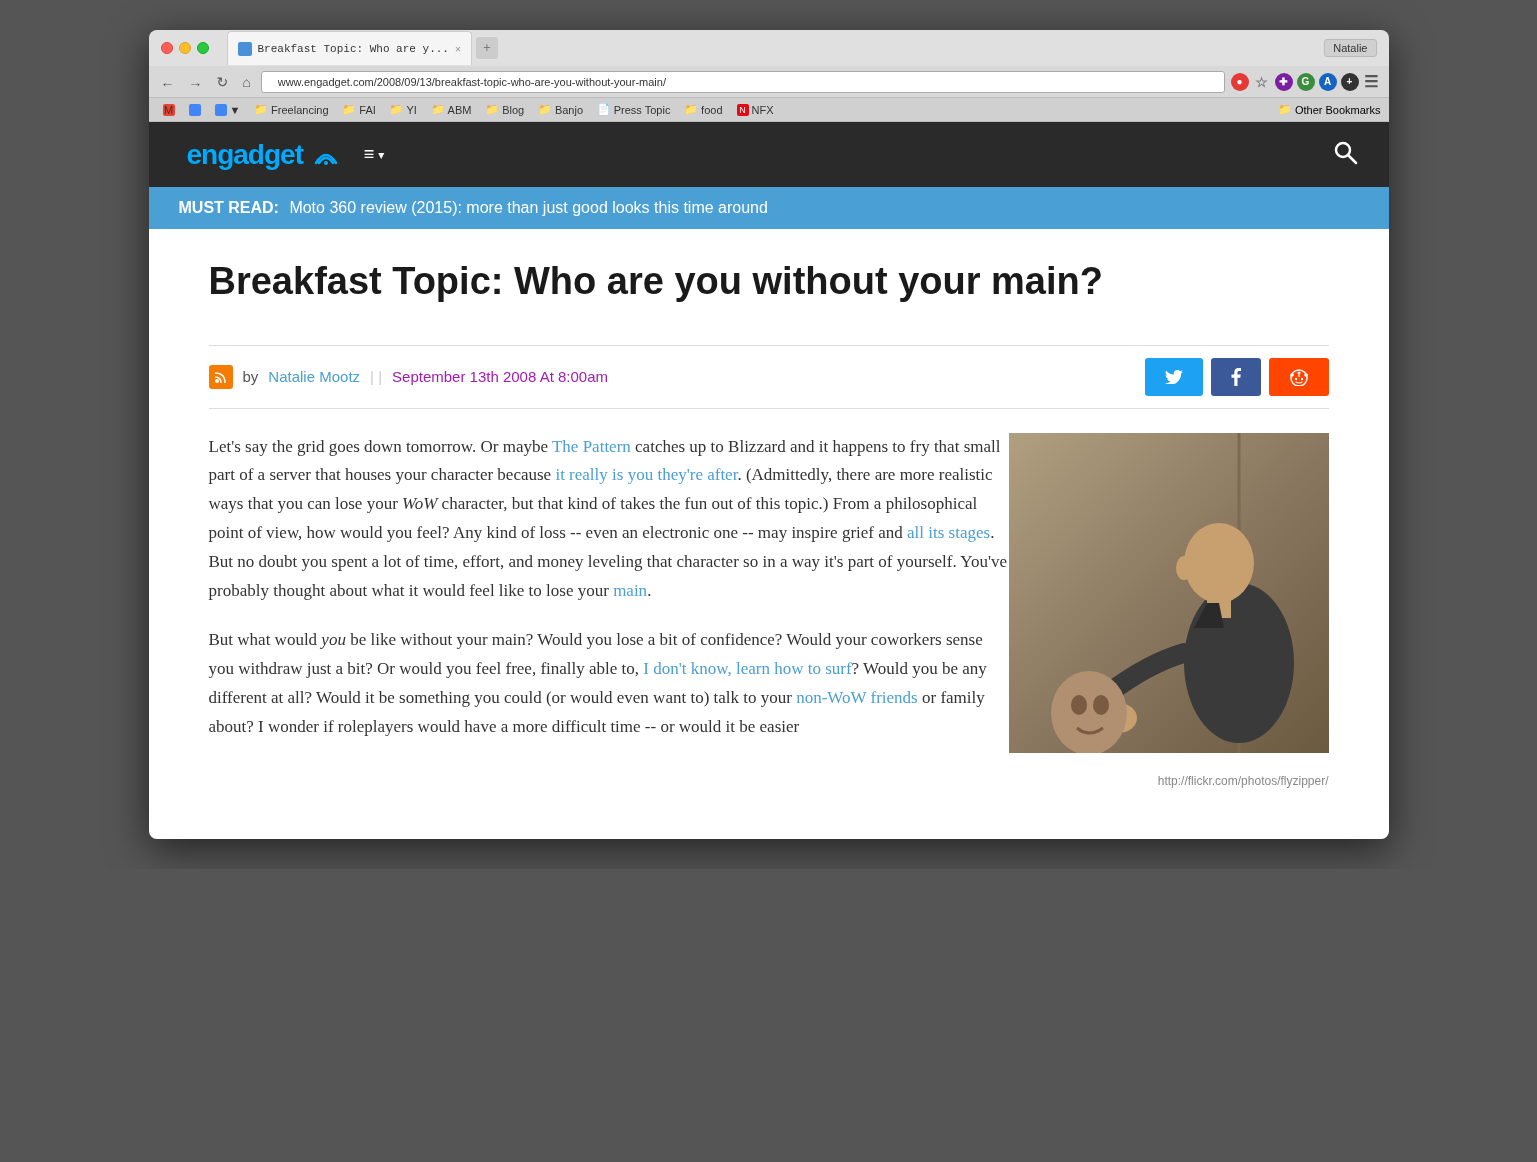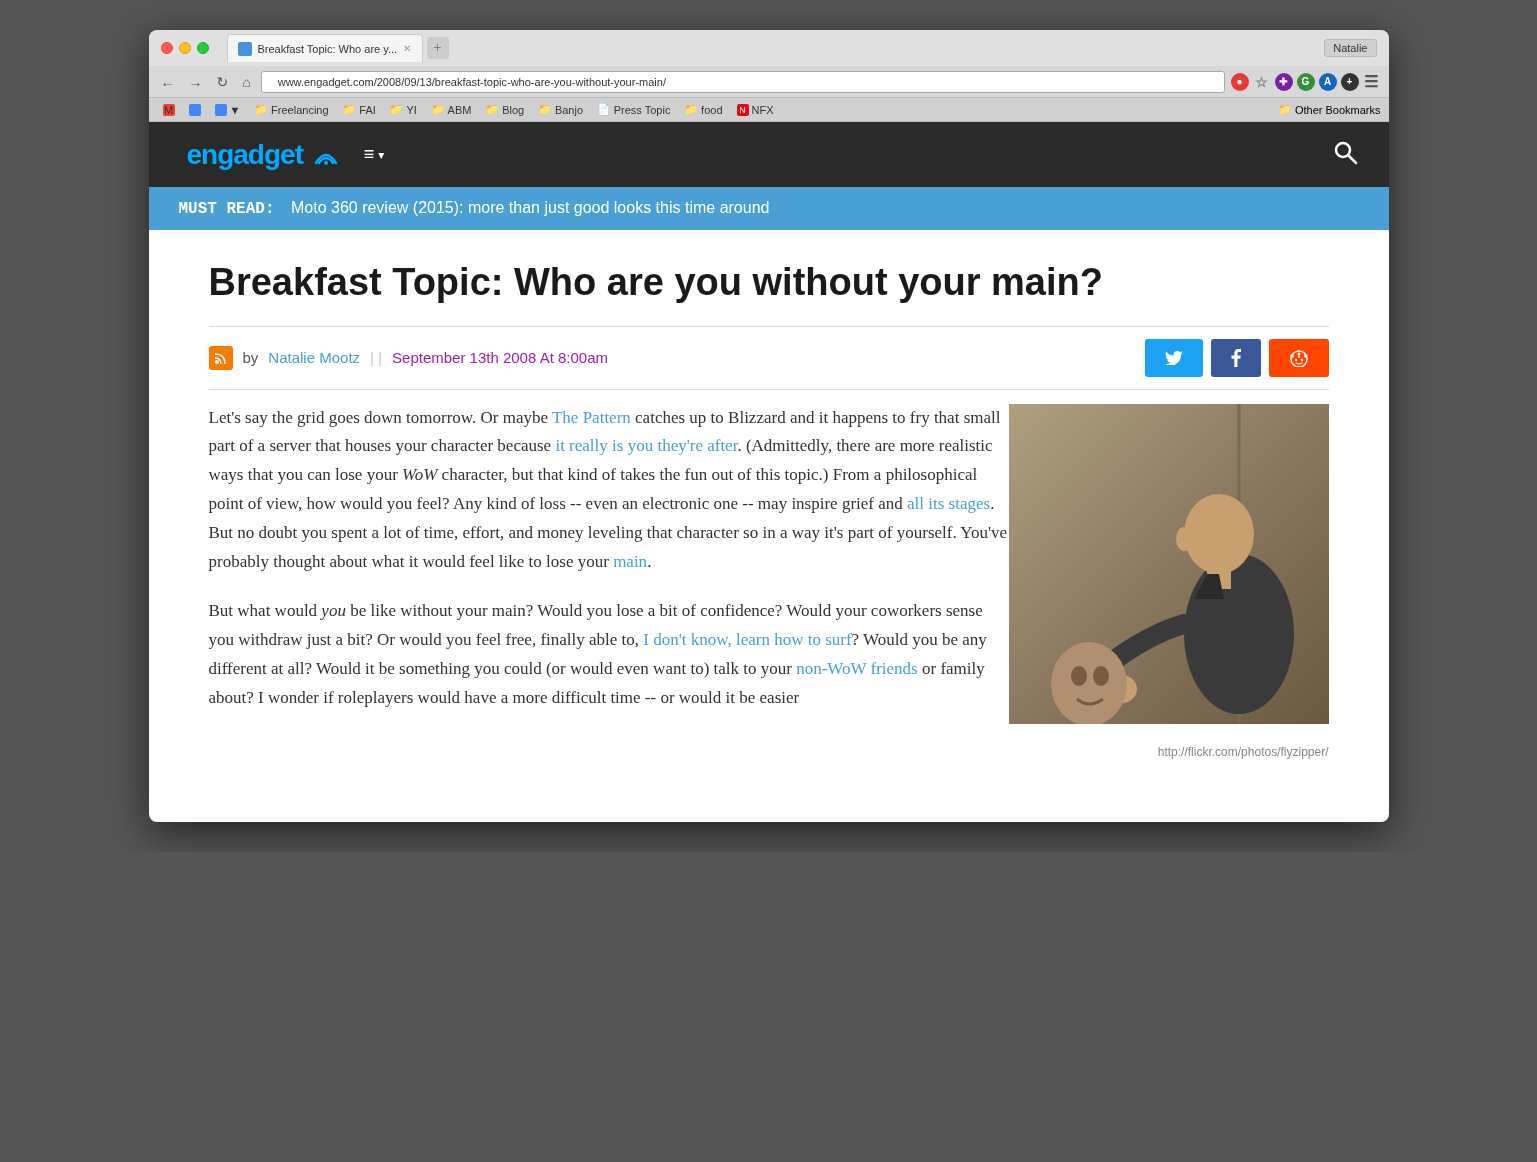--- a/index.html
+++ b/index.html
@@ -41,22 +41,22 @@
       background: #f5f5f5;
       border: 1px solid #ccc;
       border-bottom: none;
       border-radius: 4px 4px 0 0;
       padding: 4px 10px;
       font-size: 11px;
       color: #333;
       display: flex;
       align-items: center;
       gap: 6px;
-      height: 28px;
-      font-family: Liberation Sans, sans-serif;
+      height: 34px;
+      font-family: Liberation Mono, monospace;
     }
     .tab-favicon { width: 14px; height: 14px; background: #4a90d9; border-radius: 2px; }
     .tab-close { color: #999; font-size: 10px; cursor: pointer; }
     .new-tab-btn {
       width: 22px; height: 22px; background: #ccc; border-radius: 3px;
       display: flex; align-items: center; justify-content: center;
       font-size: 14px; color: #666; margin-left: 4px; cursor: pointer;
     }
     .user-btn {
       margin-left: auto;
@@ -170,45 +170,45 @@
       color: white; font-size: 22px; cursor: pointer;
     }
 
     .must-read-bar {
       background: #4a9fd4;
       padding: 12px 30px;
       color: white;
       font-size: 16px;
       font-family: -apple-system, sans-serif;
     }
-    .must-read-bar strong { font-weight: 900; margin-right: 12px; font-family: Liberation Mono, monospace; }
+    .must-read-bar strong { font-weight: 900; margin-right: 6px; }
 
     .article-body {
       max-width: 1180px;
       margin: 0 auto;
       padding: 30px 30px;
     }
 
     .article-title {
       font-size: 38px;
       font-weight: bold;
       color: #1a1a1a;
       line-height: 1.2;
-      margin-bottom: 20px;
+      margin-bottom: 40px;
       font-family: -apple-system, Arial, sans-serif;
     }
 
     .article-meta-row {
       display: flex;
       align-items: center;
       justify-content: space-between;
       border-top: 1px solid #ddd;
       border-bottom: 1px solid #ddd;
       padding: 12px 0;
-      margin-bottom: 14px;
+      margin-bottom: 24px;
     }
     .article-meta-left {
       display: flex;
       align-items: center;
       gap: 10px;
       font-size: 15px;
       font-family: -apple-system, sans-serif;
       color: #555;
     }
     .feed-icon {

